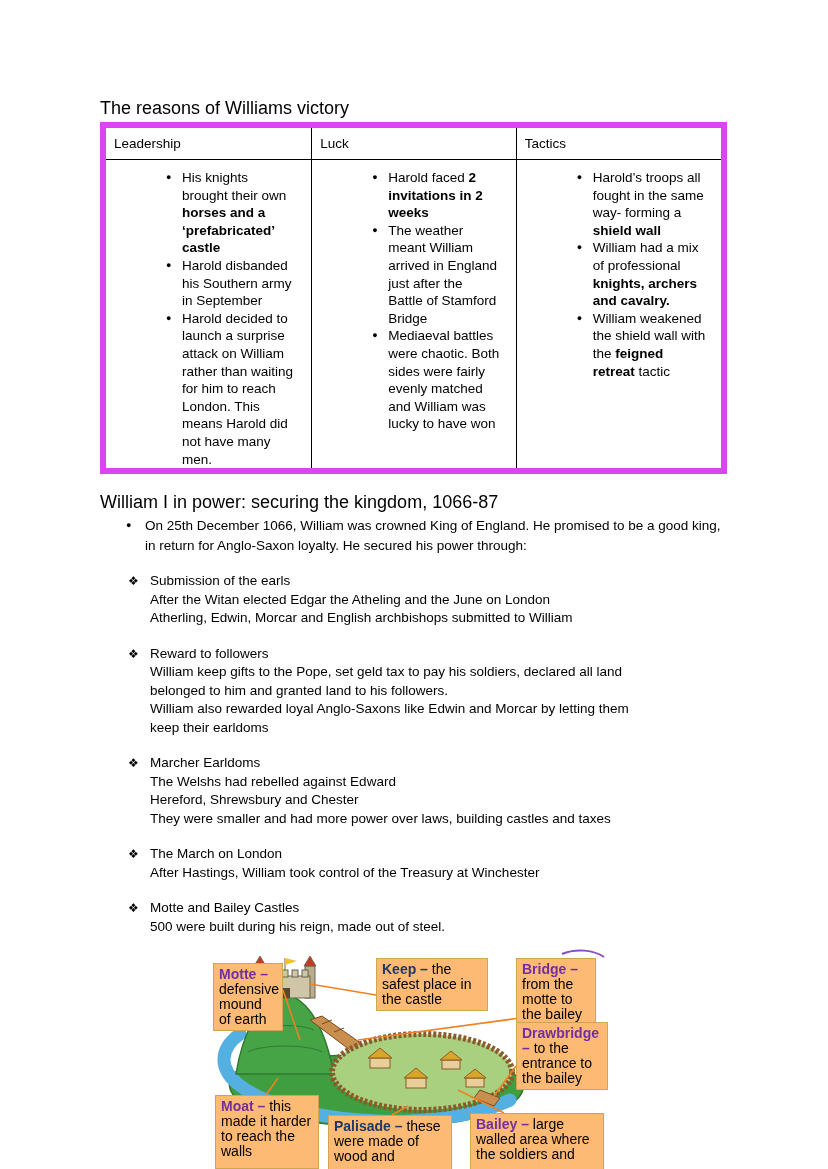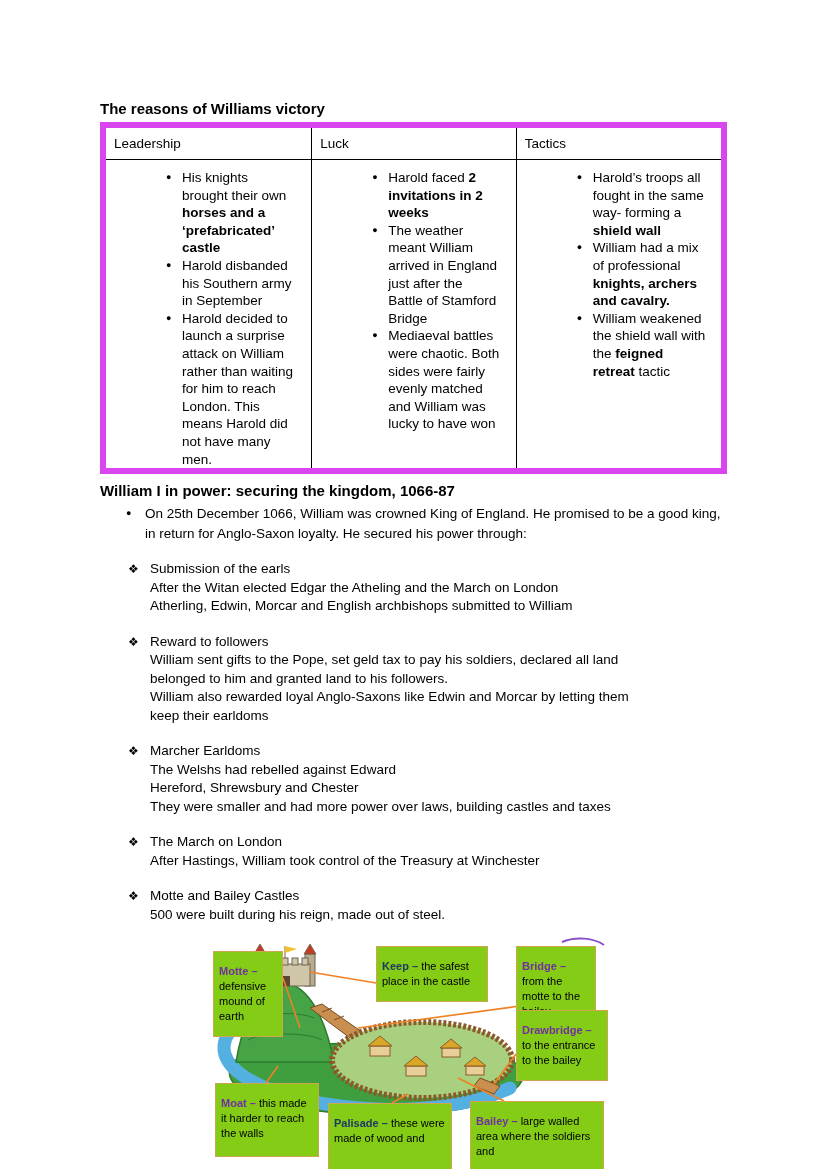--- a/index.html
+++ b/index.html
@@ -8,22 +8,22 @@
     position:relative;
     width:828px; height:1169px;
     background:#ffffff;
     overflow:hidden;
     font-family:"Liberation Sans", sans-serif;
     font-size:13.5px;
     color:#000;
   }
   .content { position:absolute; left:100px; top:100px; width:627px; }
 
-  .heading { font-weight:700; font-size:15px; line-height:17px; }
-  .section-heading { margin-top:8px; }
+  .heading { font-weight:400; font-size:18px; line-height:17px; }
+  .section-heading { margin-top:20px; }
 
   table.victory-table {
     width:627px;
     border-collapse:collapse;
     margin-top:5px;
     border:6px solid #d946ef;
   }
   .victory-table th, .victory-table td { border:1px solid #000; }
   .victory-table th {
     font-weight:400; text-align:left;
@@ -58,24 +58,24 @@
   .sub-line { padding-left:50px; max-width:627px; }
 
   .figure {
     position:relative;
     margin:12px 0 0 110px;
     width:400px; height:242px;
   }
   .figure svg { position:absolute; left:0; top:0; }
   .callout {
     position:absolute;
-    background:#84cc16;
+    background:#fdba74;
     border:1px solid #cfa54e;
-    padding:12px 5px;
-    font-size:11px;
+    padding:3px 5px;
+    font-size:14px;
     line-height:15px;
     z-index:2;
   }
   .callout .lead { font-weight:700; }
   .co-motte      { left:3px;   top:15px;  width:70px;  min-height:68px; }
   .co-keep       { left:166px; top:10px;  width:112px; min-height:38px; }
   .co-bridge     { left:306px; top:10px;  width:80px;  min-height:68px; }
   .co-drawbridge { left:306px; top:74px;  width:92px;  min-height:66px; }
   .co-moat       { left:5px;   top:147px; width:104px; min-height:74px; }
   .co-palisade   { left:118px; top:167px; width:124px; min-height:90px; }
@@ -132,26 +132,26 @@
     <div class="heading section-heading">William I in power: securing the kingdom, 1066-87</div>
 
     <div class="main-bullet">
       <span class="glyph">●</span>
       <div class="main-bullet-text">On 25th December 1066, William was crowned King of England. He promised to be a good king, in return for Anglo-Saxon loyalty. He secured his power through:</div>
     </div>
 
     <div id="subsections">
         <div class="subsection">
           <div class="sub-title"><span class="diamond">❖</span><span>Submission of the earls</span></div>
-          <div class="sub-line">After the Witan elected Edgar the Atheling and the March on London</div>
+          <div class="sub-line">After the Witan elected Edgar the Atheling and the June on London</div>
           <div class="sub-line">Atherling, Edwin, Morcar and English archbishops submitted to William</div>
         </div>
         <div class="subsection">
           <div class="sub-title"><span class="diamond">❖</span><span>Reward to followers</span></div>
-          <div class="sub-line">William sent gifts to the Pope, set geld tax to pay his soldiers, declared all land</div>
+          <div class="sub-line">William keep gifts to the Pope, set geld tax to pay his soldiers, declared all land</div>
           <div class="sub-line">belonged to him and granted land to his followers.</div>
           <div class="sub-line">William also rewarded loyal Anglo-Saxons like Edwin and Morcar by letting them</div>
           <div class="sub-line">keep their earldoms</div>
         </div>
         <div class="subsection">
           <div class="sub-title"><span class="diamond">❖</span><span>Marcher Earldoms</span></div>
           <div class="sub-line">The Welshs had rebelled against Edward</div>
           <div class="sub-line">Hereford, Shrewsbury and Chester</div>
           <div class="sub-line">They were smaller and had more power over laws, building castles and taxes</div>
         </div>

